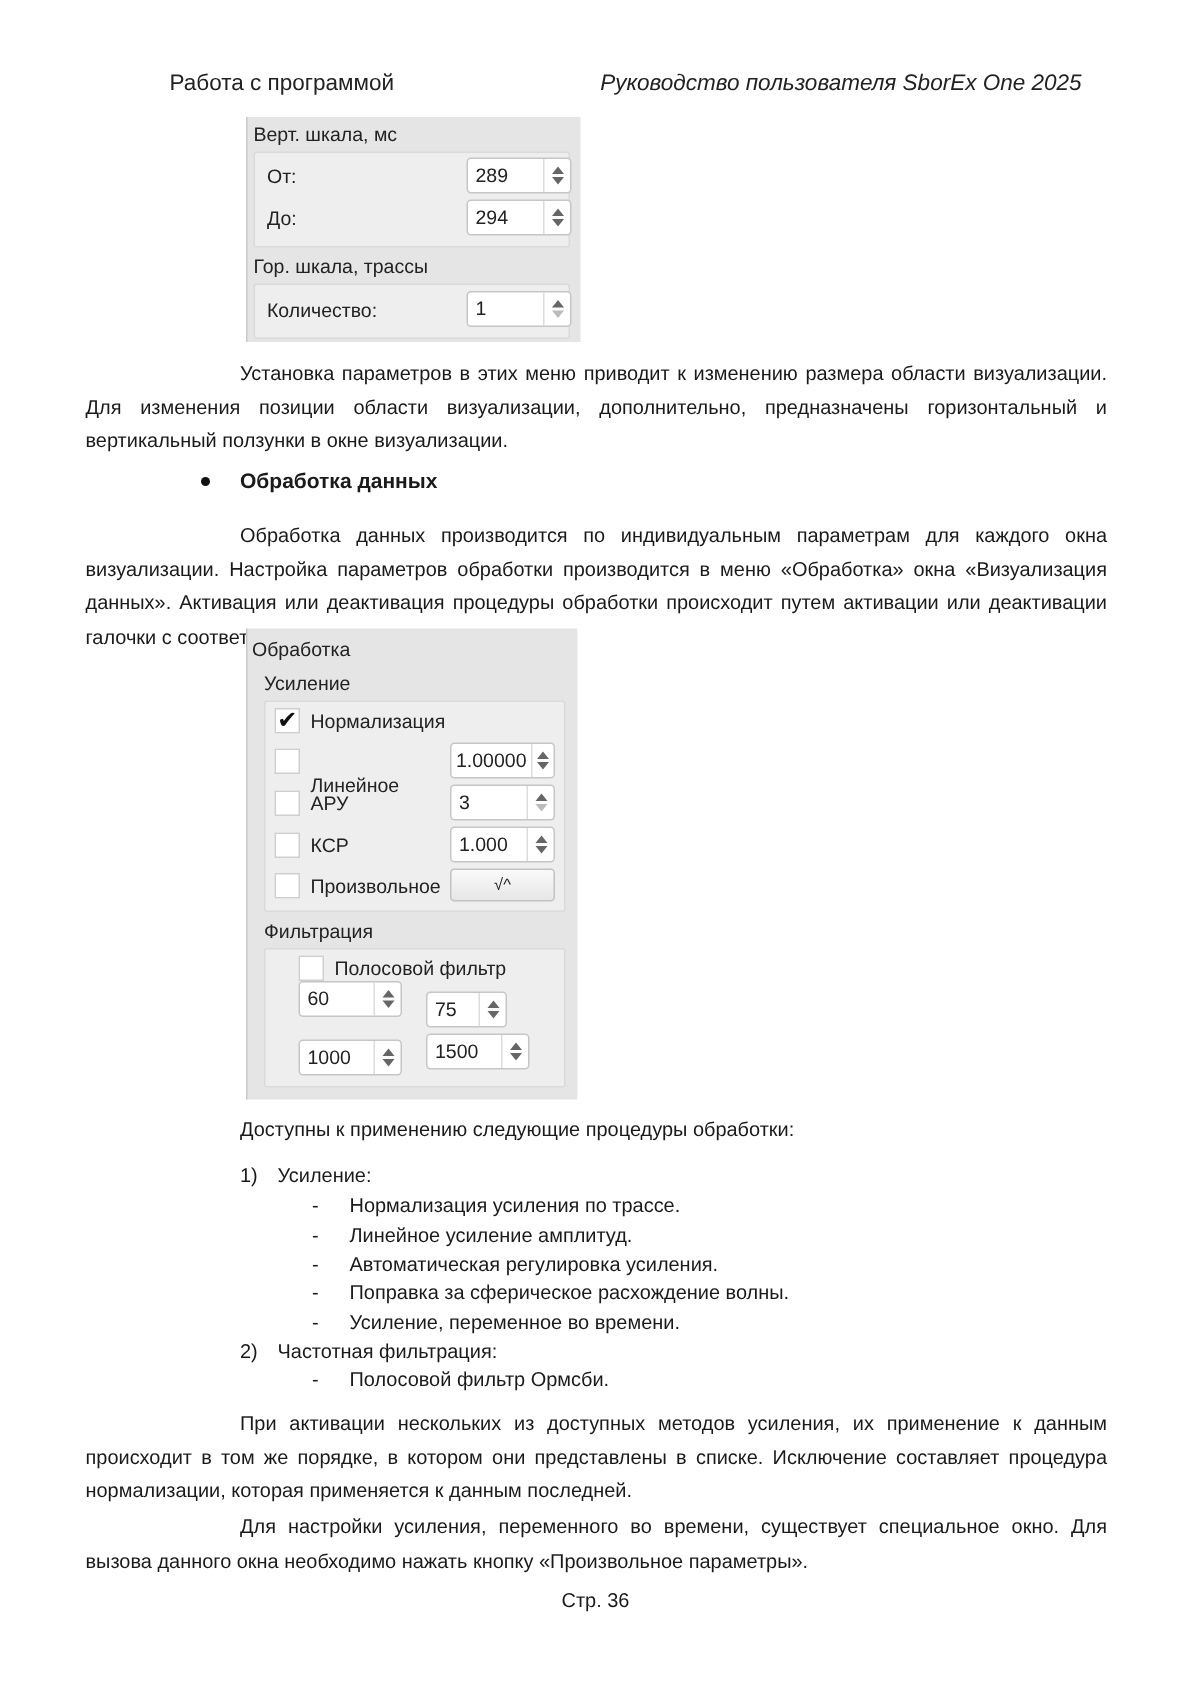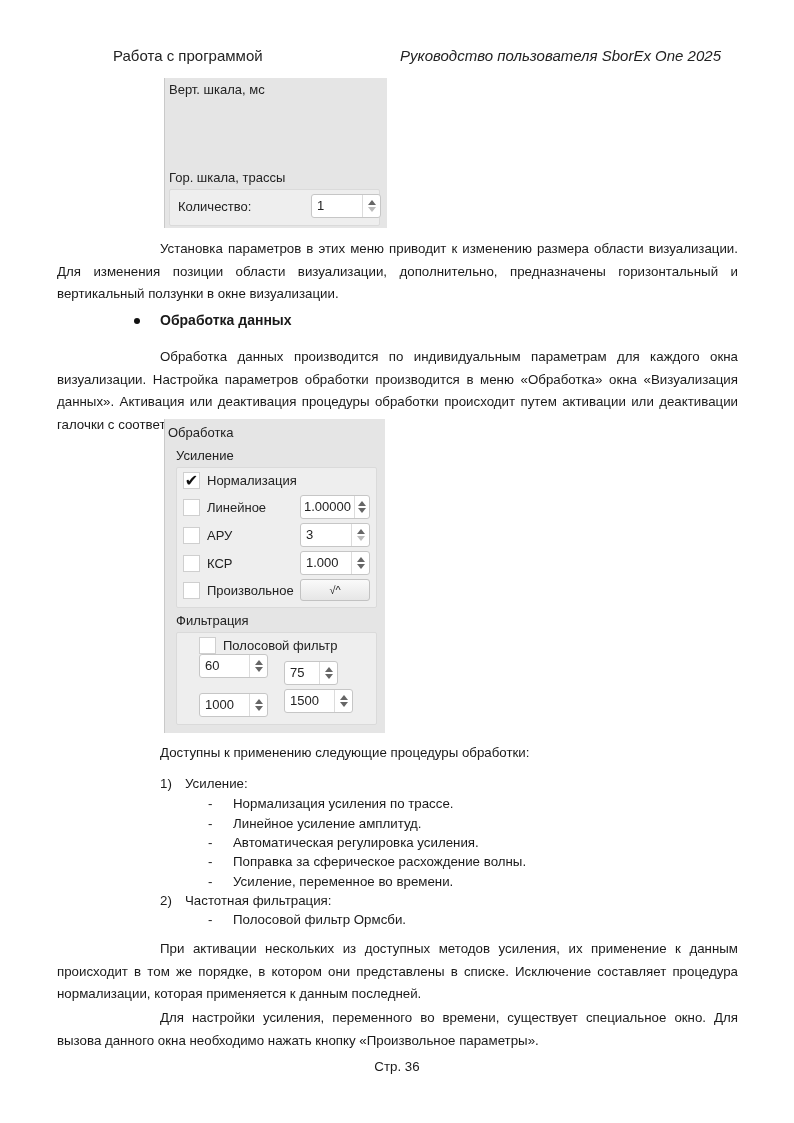--- a/index.html
+++ b/index.html
@@ -35,20 +35,38 @@
   .footer { position: absolute; top: 1059px; left: 0; width: 794px; text-align: center; font-size: 13.3px; }
 </style>
 </head>
 <body>
 
 <div class="hdr left">Работа с программой</div>
 <div class="hdr right">Руководство пользователя SborEx One 2025</div>
 
 <div class="panel" style="top:78px; height:150px;">
   <div class="ptitle" style="left:4px; top:4px;">Верт. шкала, мс</div>
+  <div class="grp" style="left:4px; top:23px; width:211px; height:64px;">
+    <div class="lbl" style="left:8px; top:8px;">От:</div>
+    <div class="spin" style="left:141px; top:3px; width:70px;">
+      <span class="val">289</span>
+      <span class="arrows">
+        <span class="arr-up"></span>
+        <span class="arr-dn"></span>
+      </span>
+    </div>
+    <div class="lbl" style="left:8px; top:36px;">До:</div>
+    <div class="spin" style="left:141px; top:31px; width:70px;">
+      <span class="val">294</span>
+      <span class="arrows">
+        <span class="arr-up"></span>
+        <span class="arr-dn"></span>
+      </span>
+    </div>
+  </div>
   <div class="ptitle" style="left:4px; top:92px;">Гор. шкала, трассы</div>
   <div class="grp" style="left:4px; top:111px; width:211px; height:37px;">
     <div class="lbl" style="left:8px; top:9px;">Количество:</div>
     <div class="spin" style="left:141px; top:4px; width:70px;">
       <span class="val">1</span>
       <span class="arrows">
         <span class="arr-up"></span>
         <span class="arr-dn dis"></span>
       </span>
     </div>
@@ -71,21 +89,21 @@
   <div class="ptitle" style="left:3px; top:6px;">Обработка</div>
   <div class="ptitle" style="left:11px; top:29px;">Усиление</div>
   <div class="grp" style="left:11px; top:48px; width:201px; height:141px;">
 
     <div class="chk" style="left:6px; top:4px;">
         <span>✔</span>
       </div>
     <div class="lbl" style="left:30px; top:5px;">Нормализация</div>
 
     <div class="chk" style="left:6px; top:31px;"></div>
-    <div class="lbl" style="left:30px; top:32px;">Линейное</div>
+    <div class="lbl" style="left:30px; top:48px;">Линейное</div>
     <div class="spin" style="left:123px; top:27px; width:70px;">
       <span class="val" style="padding-left:3px;">1.00000</span>
       <span class="arrows" style="width:14px;">
         <span class="arr-up"></span>
         <span class="arr-dn"></span>
       </span>
     </div>
 
     <div class="chk" style="left:6px; top:59px;"></div>
     <div class="lbl" style="left:30px; top:60px;">АРУ</div>

